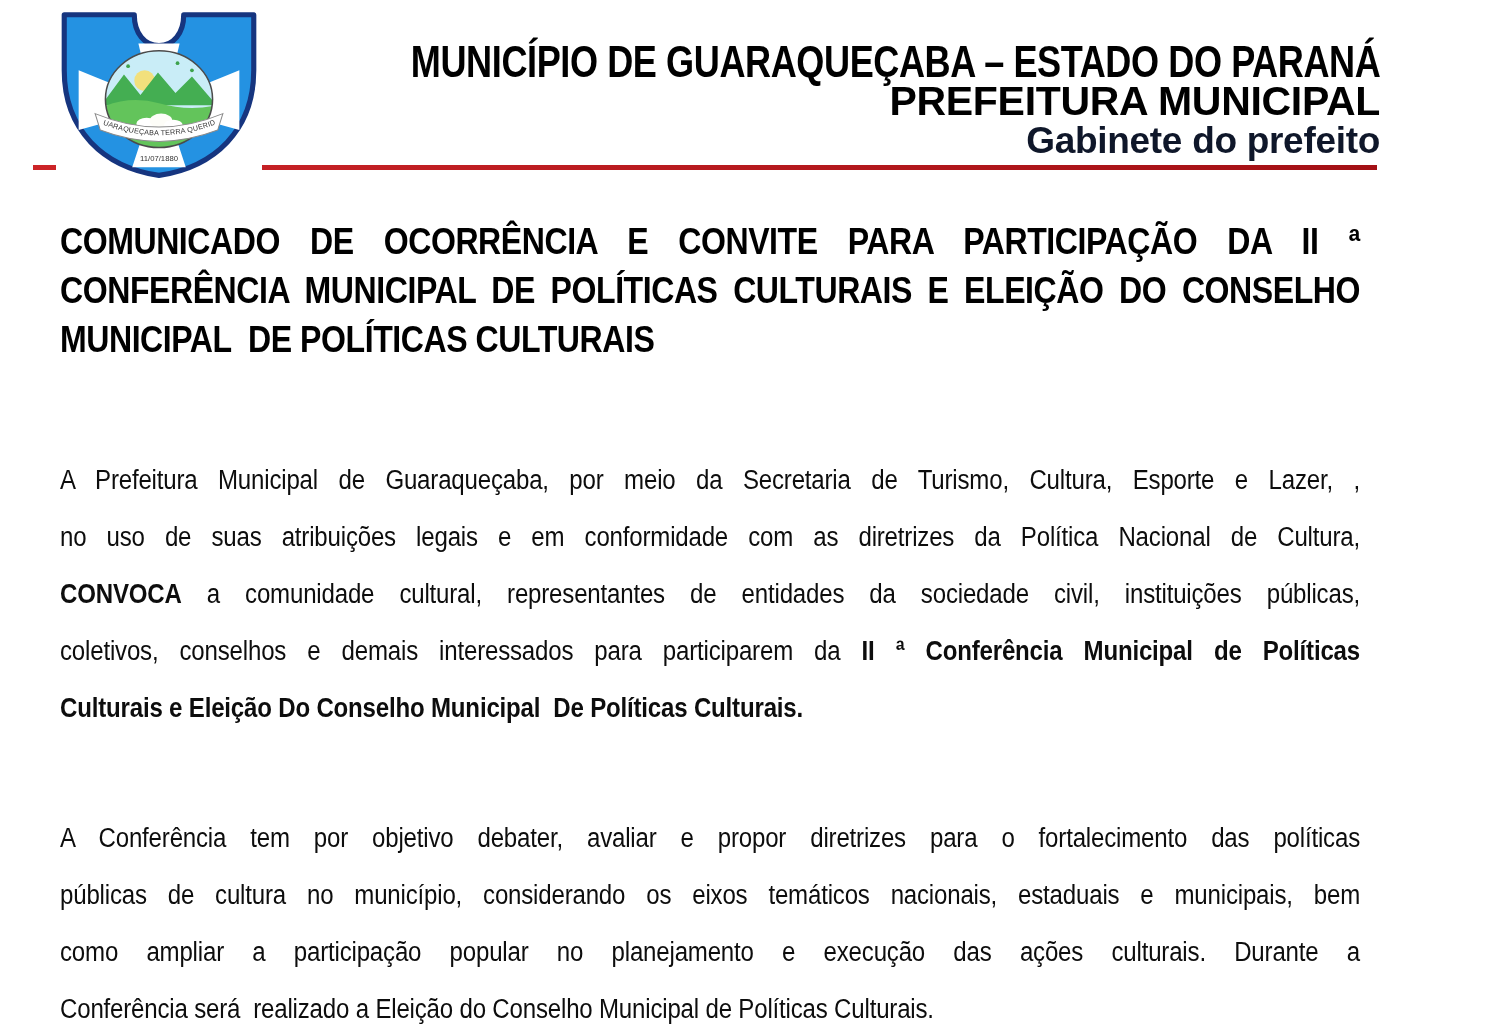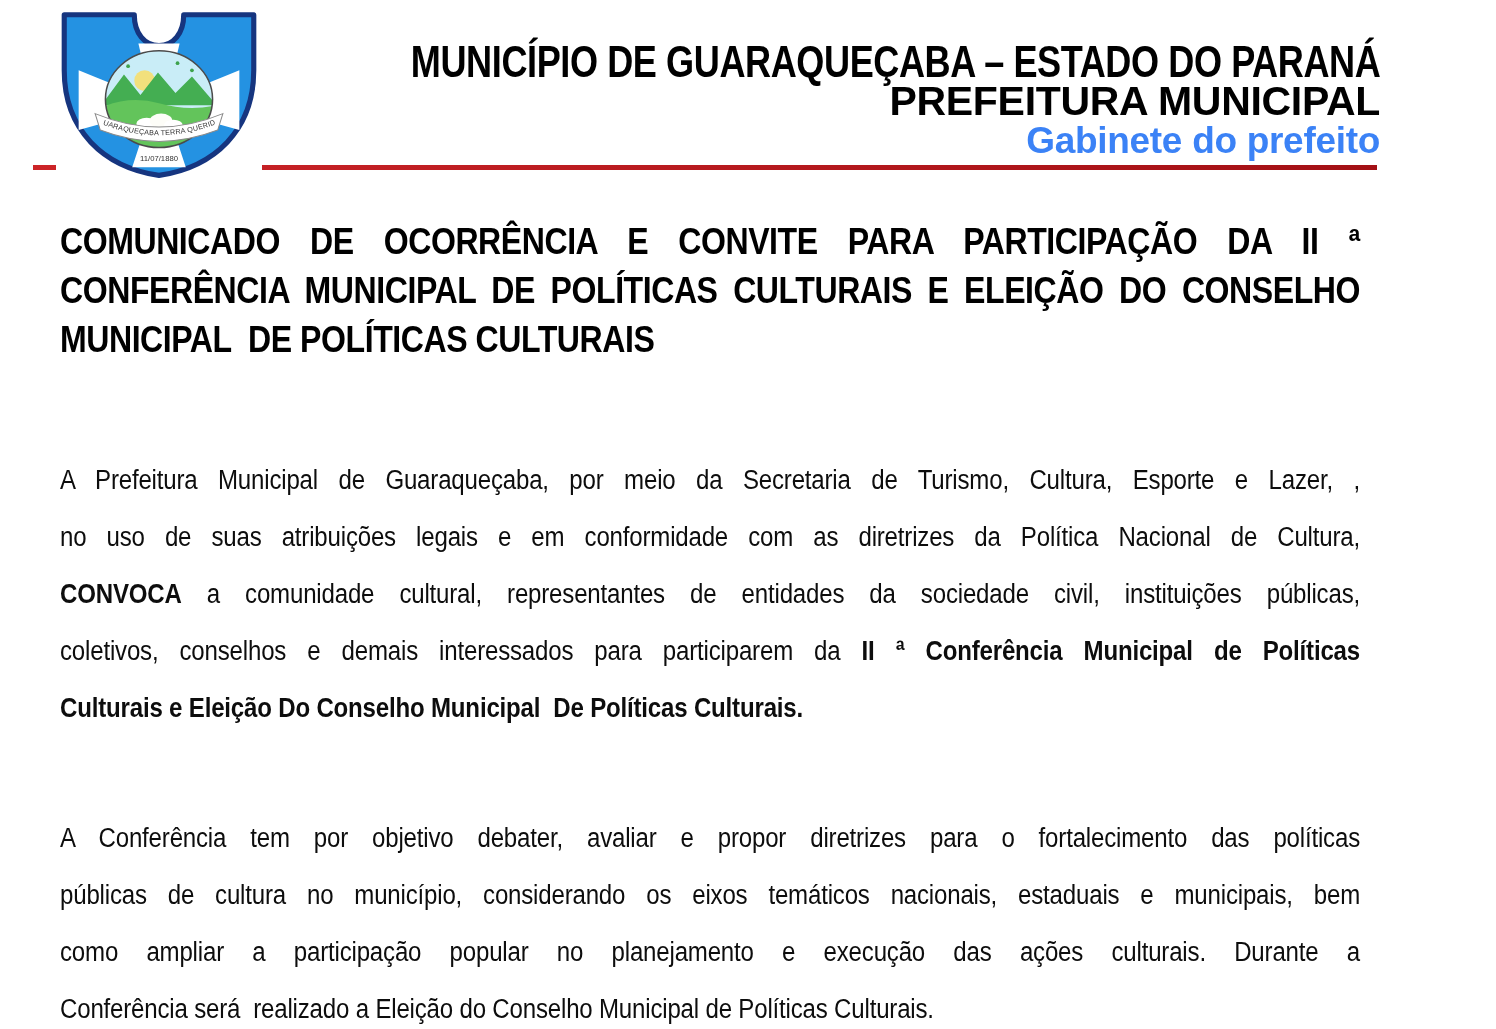--- a/index.html
+++ b/index.html
@@ -35,21 +35,21 @@
   .logo-box svg { display: block; margin-top: 4px; }
 
   
   .header-block { position: absolute; right: 116px; top: 0; width: 1100px; text-align: right; z-index: 3; color: #000; }
   .hline { position: absolute; right: 0; white-space: nowrap; font-weight: bold; }
   .hline1 {
     top: 40px; font-size: 44px; line-height: 44px; letter-spacing: -0.5px;
     transform: scaleX(0.82); transform-origin: right center;
   }
   .hline2 { top: 84px; font-size: 41px; line-height: 34px; letter-spacing: -0.3px; }
-  .hline3 { top: 121px; font-size: 37px; line-height: 40px; color: #3b82f6; letter-spacing: -0.3px; }
+  .hline3 { top: 121px; font-size: 37px; line-height: 40px; color: #0f172a; letter-spacing: -0.3px; }
 
   
   .content {
     position: absolute;
     left: 60px; top: 0;
     width: 1460px; height: 1029px;
     transform: scaleX(0.8904);
     transform-origin: left top;
     color: #0d0d0d;
   }

